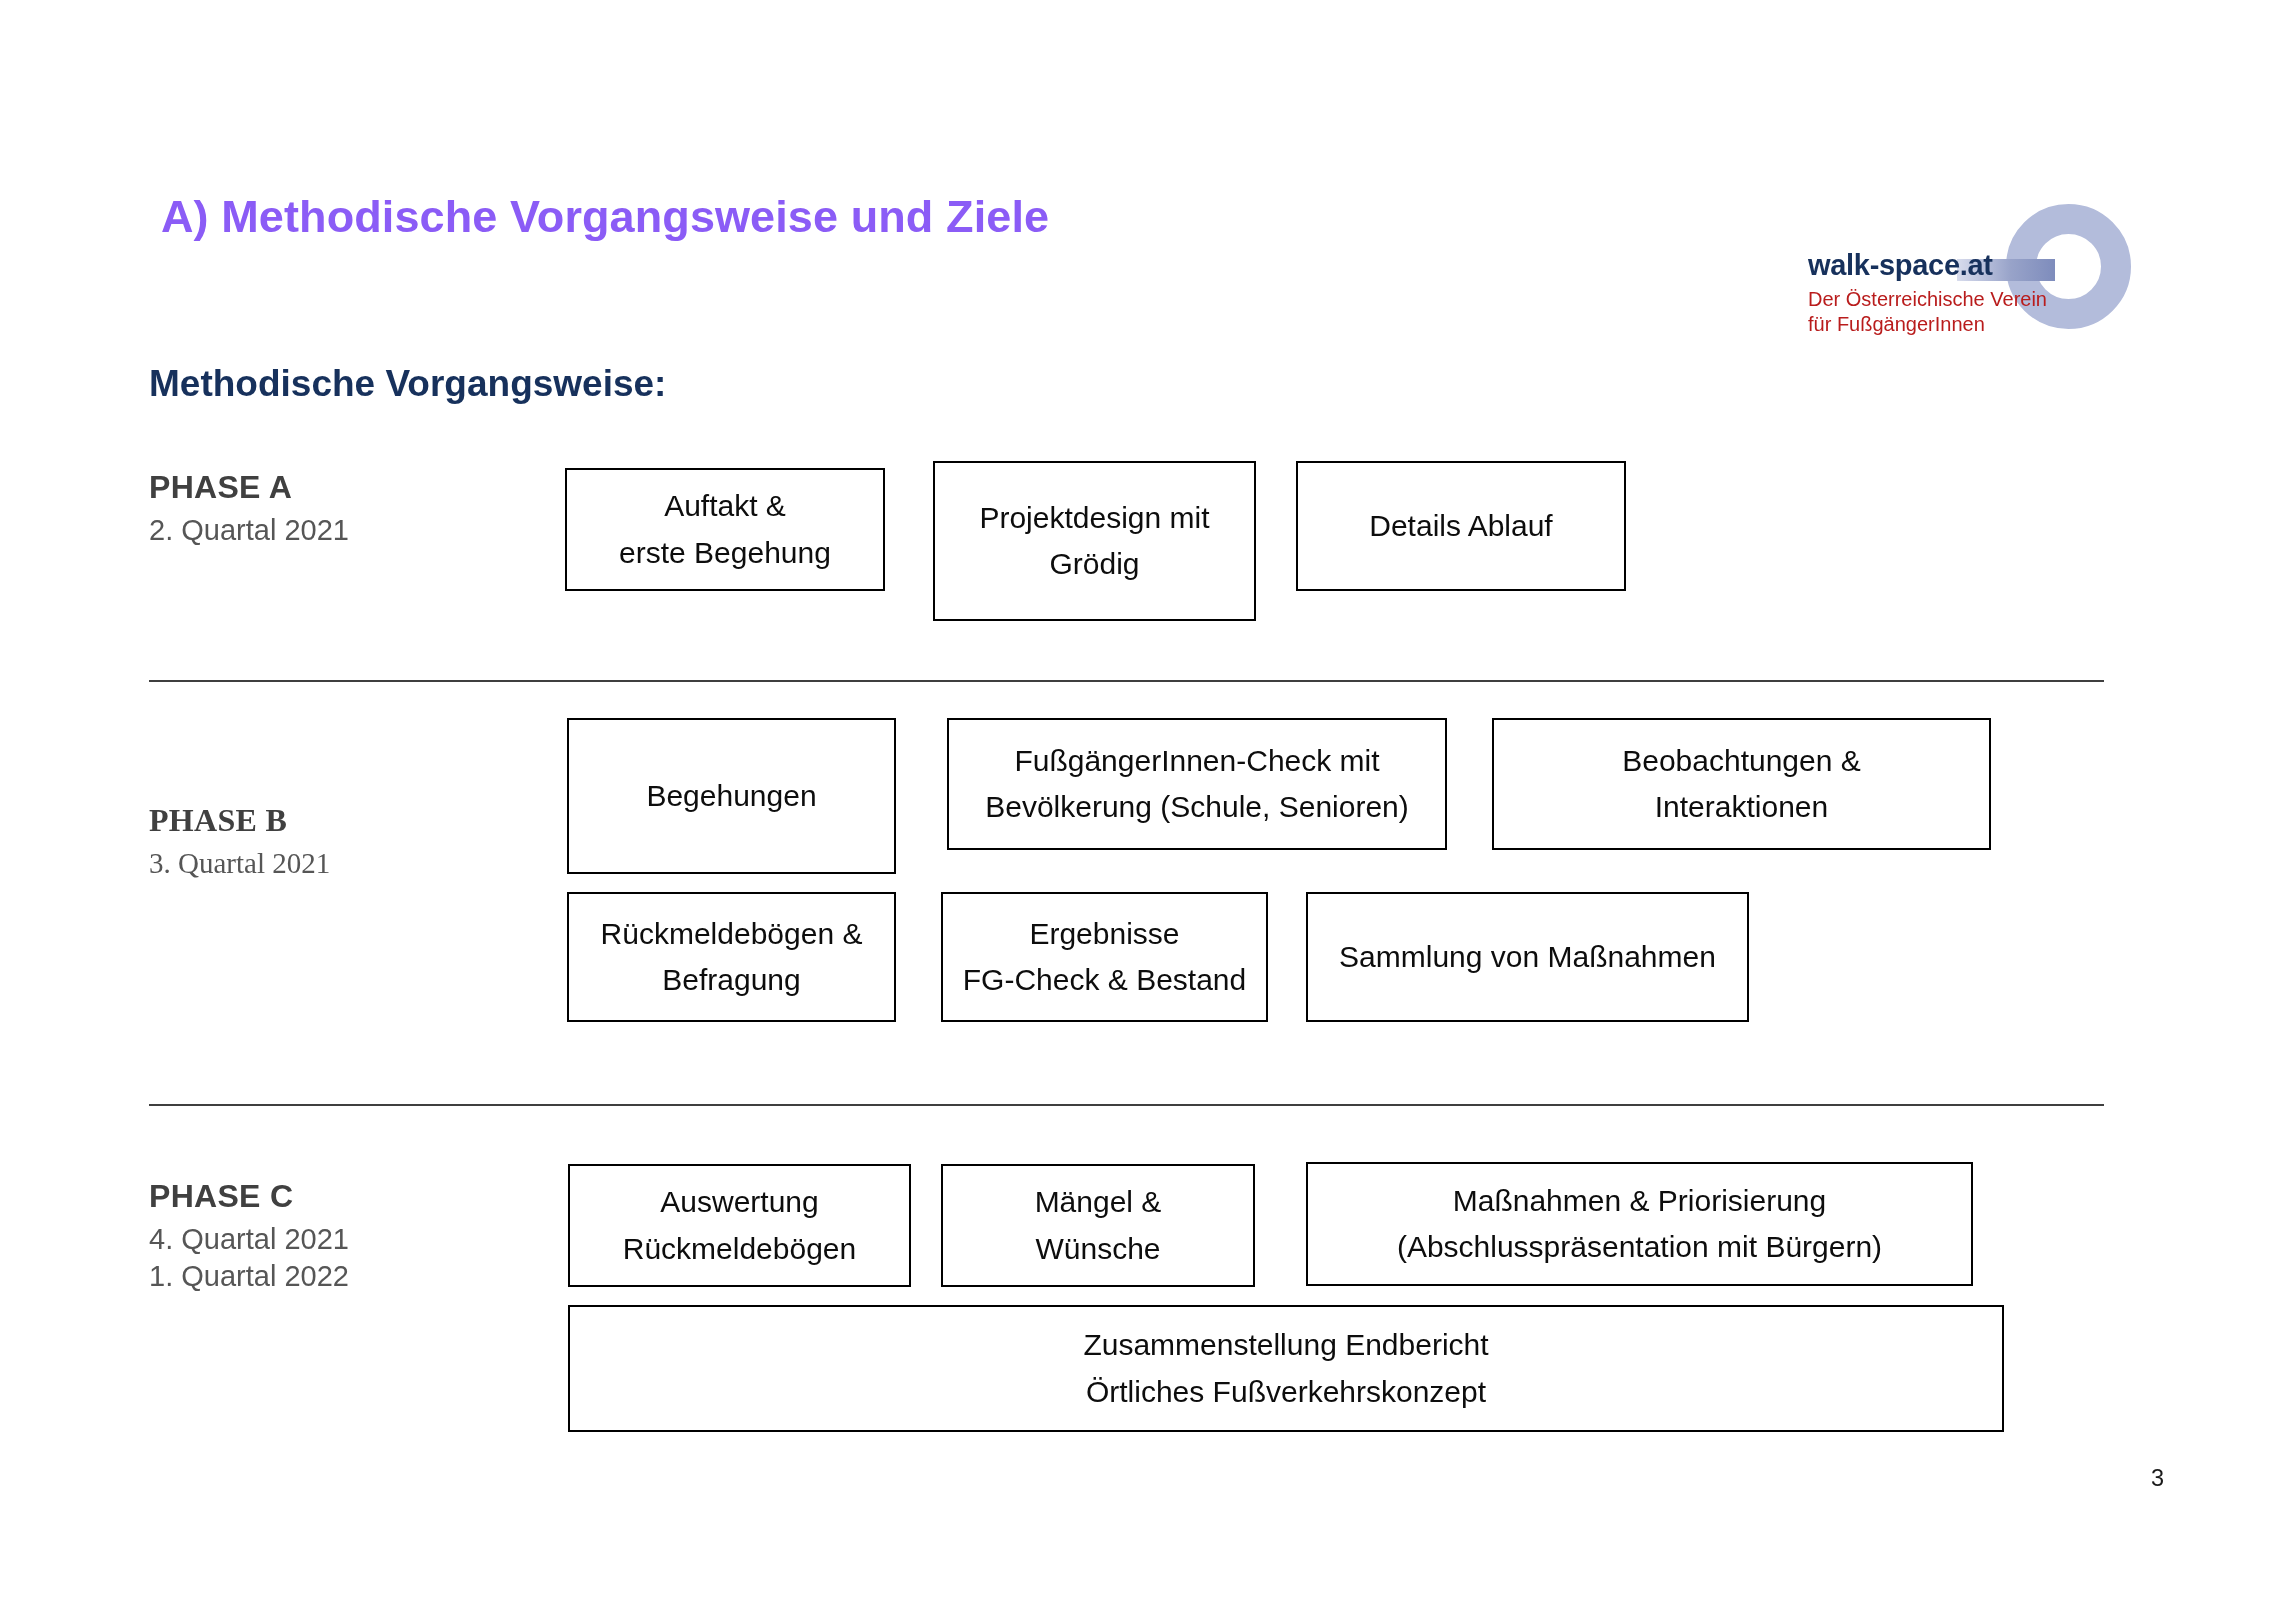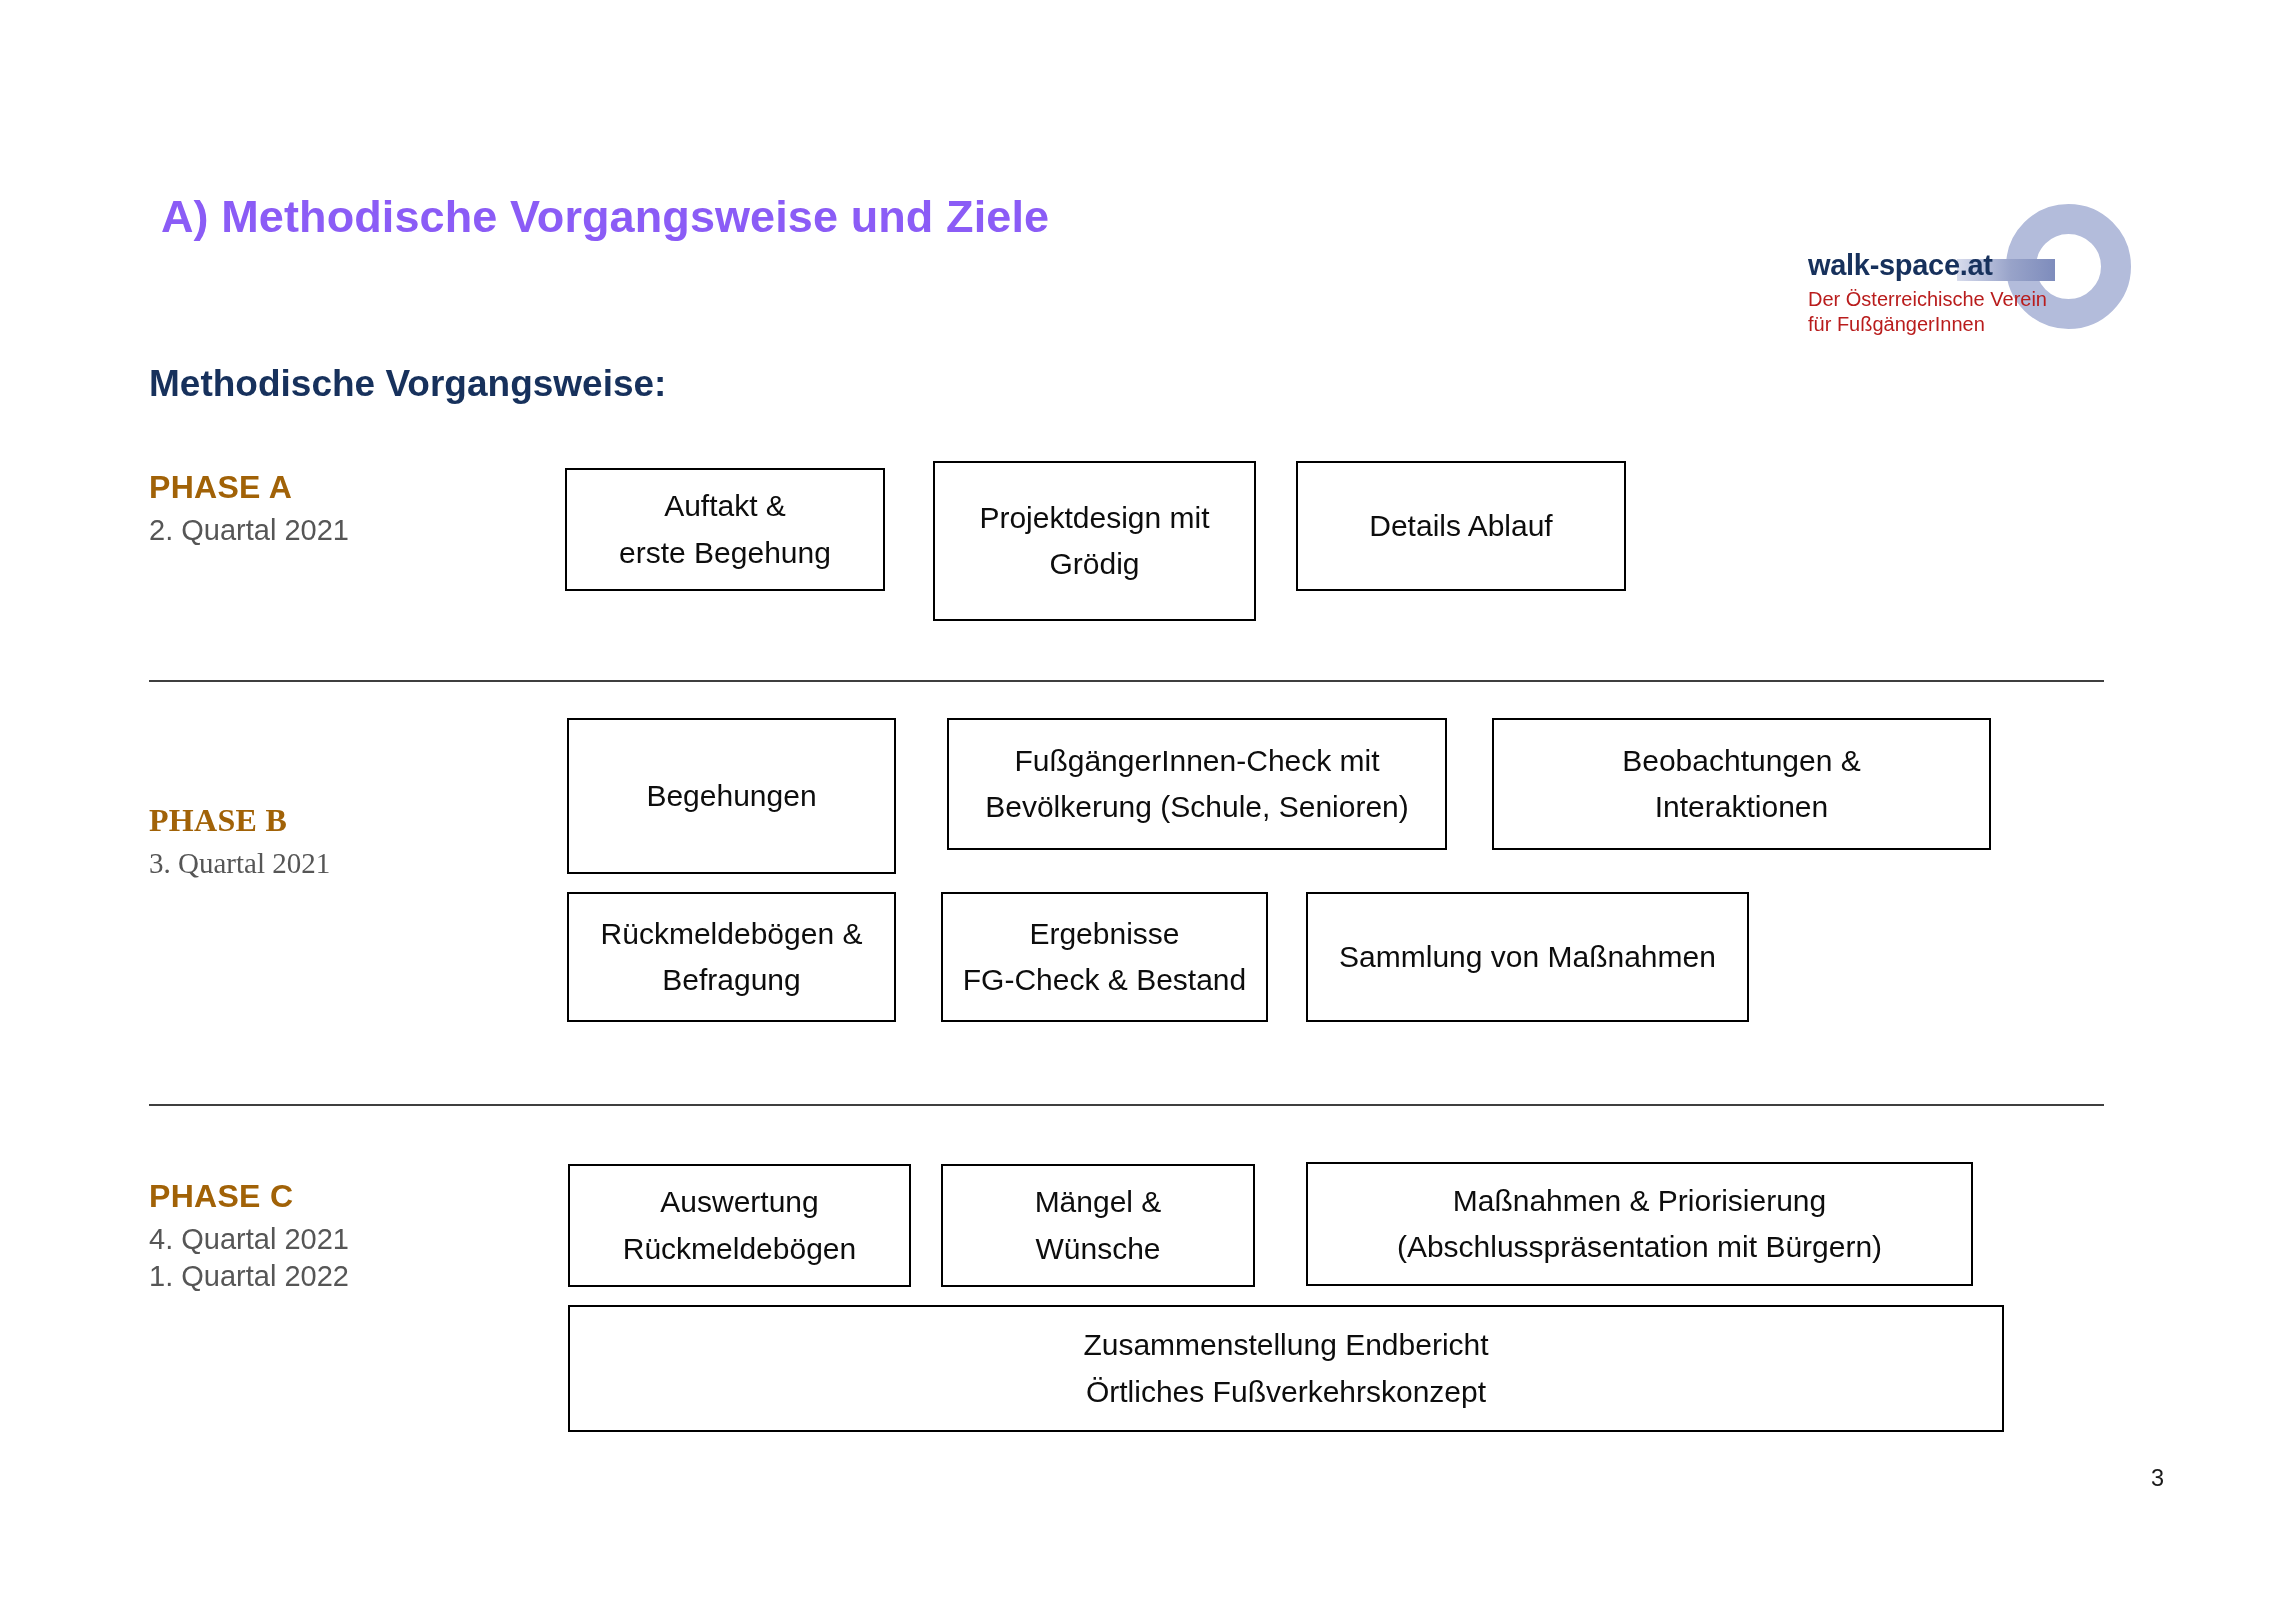--- a/index.html
+++ b/index.html
@@ -89,21 +89,21 @@
 
   
   .phase-label {
     position: absolute;
     left: 149px;
     width: 392px;
   }
   .phase-name {
     font-size: 32px;
     font-weight: bold;
-    color: #a16207;
+    color: #404040;
     letter-spacing: 0.3px;
   }
   .phase-period {
     font-size: 29px;
     color: #565656;
     line-height: 1.28;
     margin-top: 5.9px;
   }
 
   

